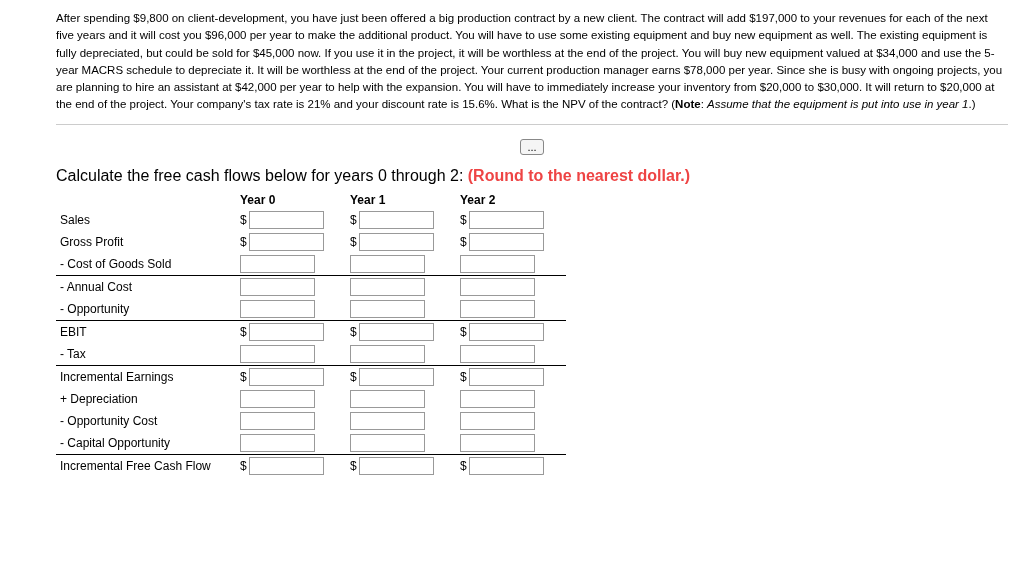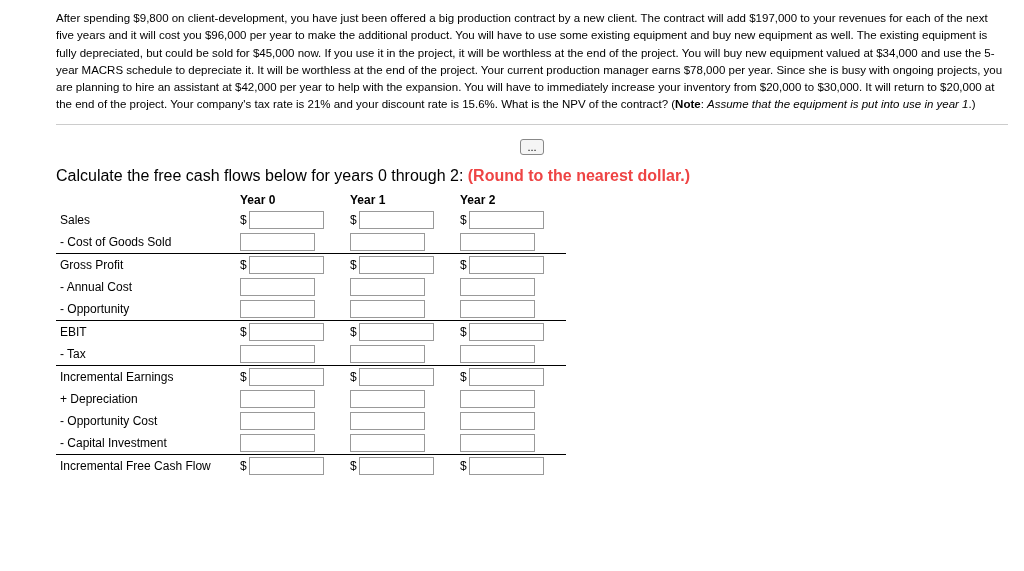--- a/index.html
+++ b/index.html
@@ -148,62 +148,62 @@
             </div>
         </td>
         <td class="col-year">
           <div class="input-cell">
               <span class="dollar-sign">$</span>
               <input type="text" style="">
             </div>
         </td>
       </tr>
 
+      <tr>
+        <td class="col-label row-label">Gross Profit</td>
+        <td class="col-year">
+          <div class="input-cell">
+              <span class="dollar-sign">$</span>
+              <input type="text" style="">
+            </div>
+        </td>
+        <td class="col-year">
+          <div class="input-cell">
+              <span class="dollar-sign">$</span>
+              <input type="text" style="">
+            </div>
+        </td>
+        <td class="col-year">
+          <div class="input-cell">
+              <span class="dollar-sign">$</span>
+              <input type="text" style="">
+            </div>
+        </td>
+      </tr>
+
       <tr style="border-bottom: 1px solid #000;">
         <td class="col-label row-label">- Cost of Goods Sold</td>
         <td class="col-year">
           <div class="input-cell">
               <span class="empty-input"></span>
             </div>
         </td>
         <td class="col-year">
           <div class="input-cell">
               <span class="empty-input"></span>
             </div>
         </td>
         <td class="col-year">
           <div class="input-cell">
               <span class="empty-input"></span>
             </div>
         </td>
       </tr>
 
       <tr>
-        <td class="col-label row-label">Gross Profit</td>
-        <td class="col-year">
-          <div class="input-cell">
-              <span class="dollar-sign">$</span>
-              <input type="text" style="">
-            </div>
-        </td>
-        <td class="col-year">
-          <div class="input-cell">
-              <span class="dollar-sign">$</span>
-              <input type="text" style="">
-            </div>
-        </td>
-        <td class="col-year">
-          <div class="input-cell">
-              <span class="dollar-sign">$</span>
-              <input type="text" style="">
-            </div>
-        </td>
-      </tr>
-
-      <tr>
         <td class="col-label row-label">- Annual Cost</td>
         <td class="col-year">
           <div class="input-cell">
               <span class="empty-input"></span>
             </div>
         </td>
         <td class="col-year">
           <div class="input-cell">
               <span class="empty-input"></span>
             </div>
@@ -330,21 +330,21 @@
             </div>
         </td>
         <td class="col-year">
           <div class="input-cell">
               <span class="empty-input"></span>
             </div>
         </td>
       </tr>
 
       <tr style="border-bottom: 1px solid #000;">
-        <td class="col-label row-label">- Capital Investment</td>
+        <td class="col-label row-label">- Capital Opportunity</td>
         <td class="col-year">
           <div class="input-cell">
               <span class="empty-input"></span>
             </div>
         </td>
         <td class="col-year">
           <div class="input-cell">
               <span class="empty-input"></span>
             </div>
         </td>

